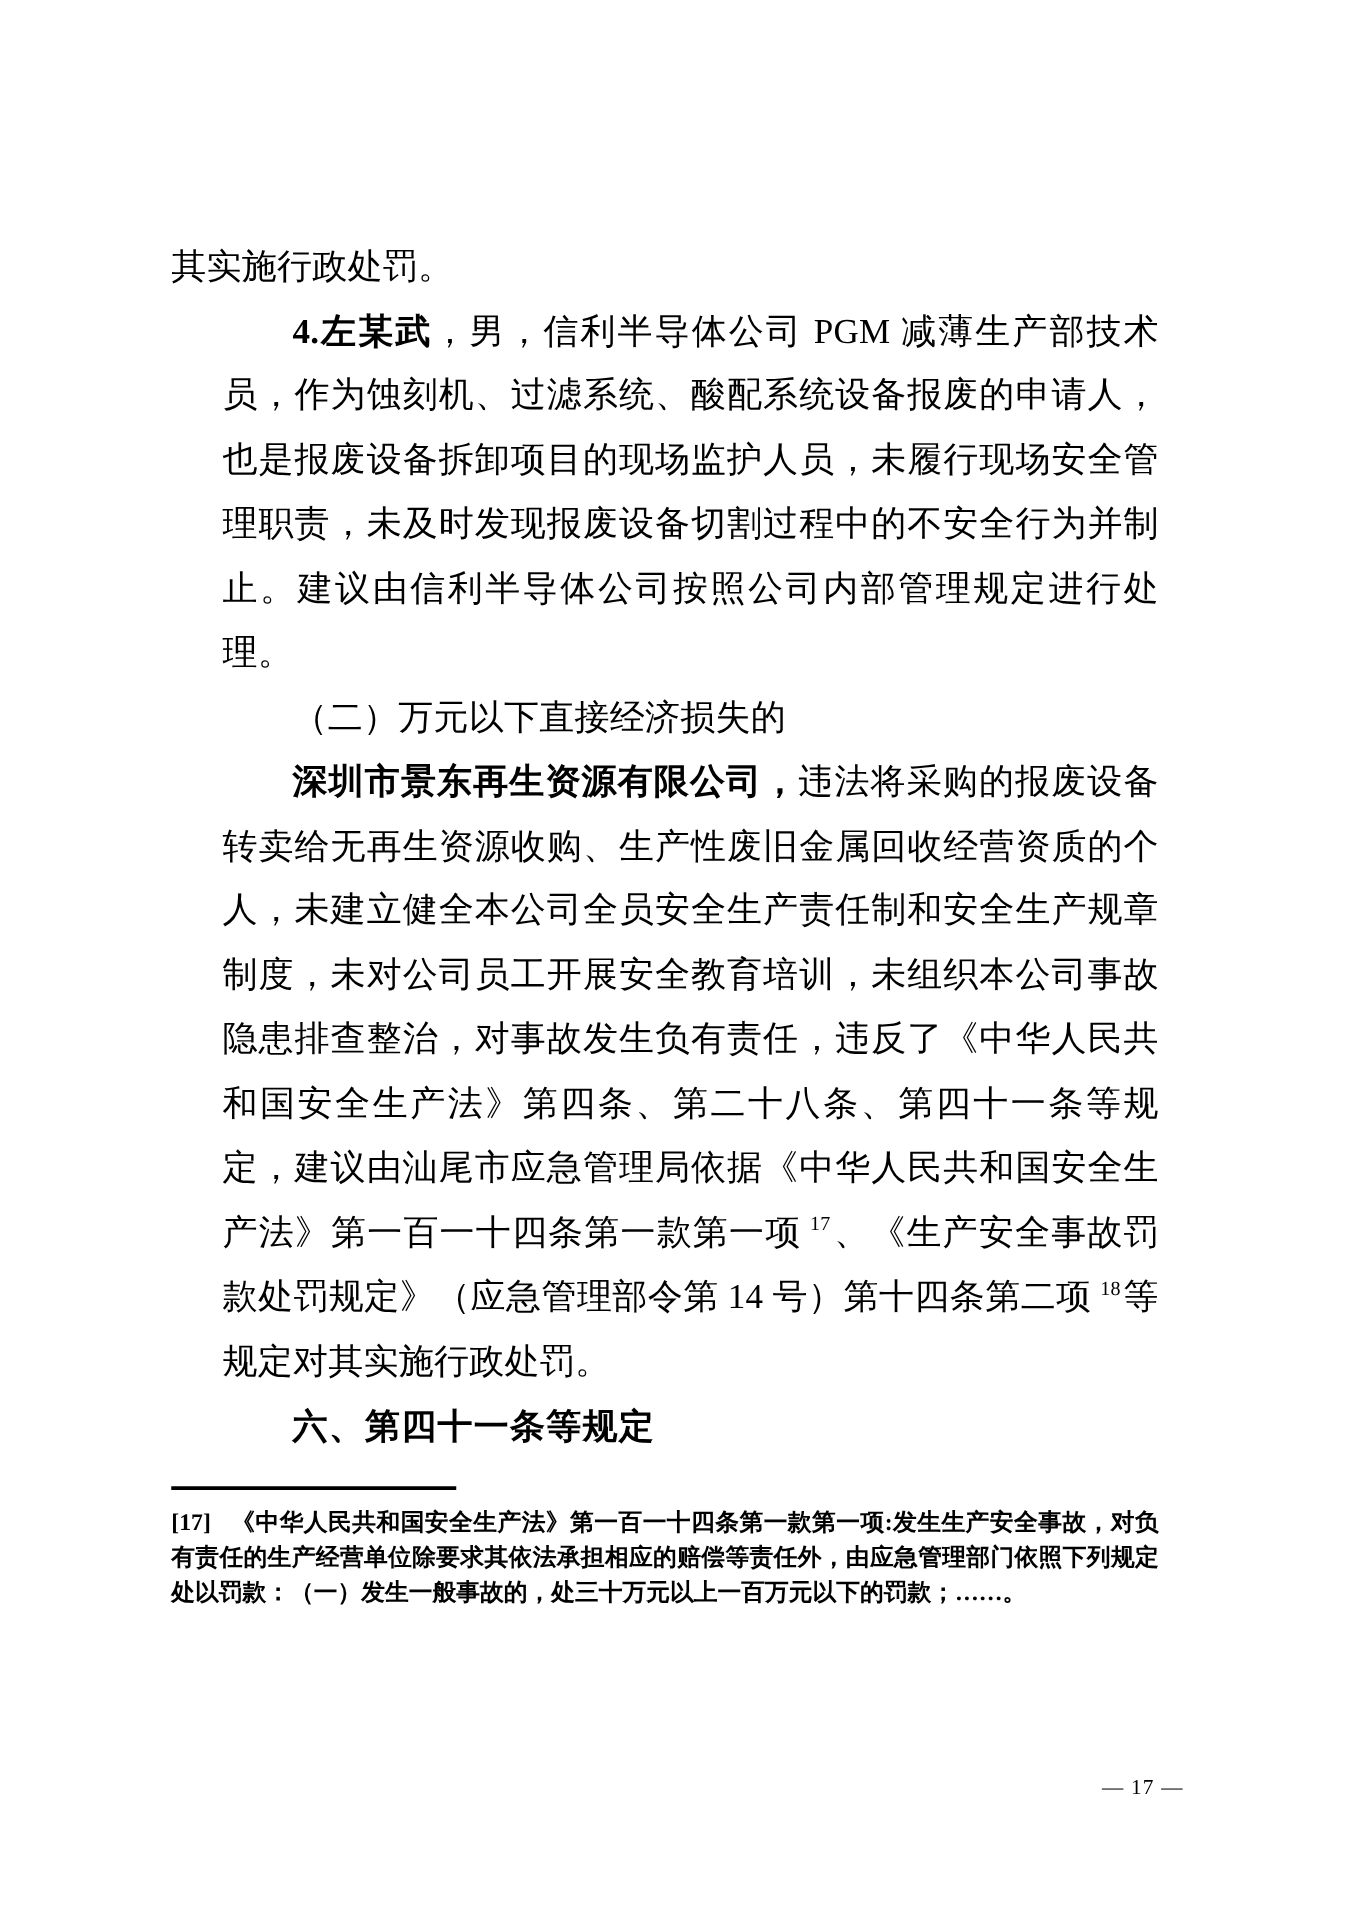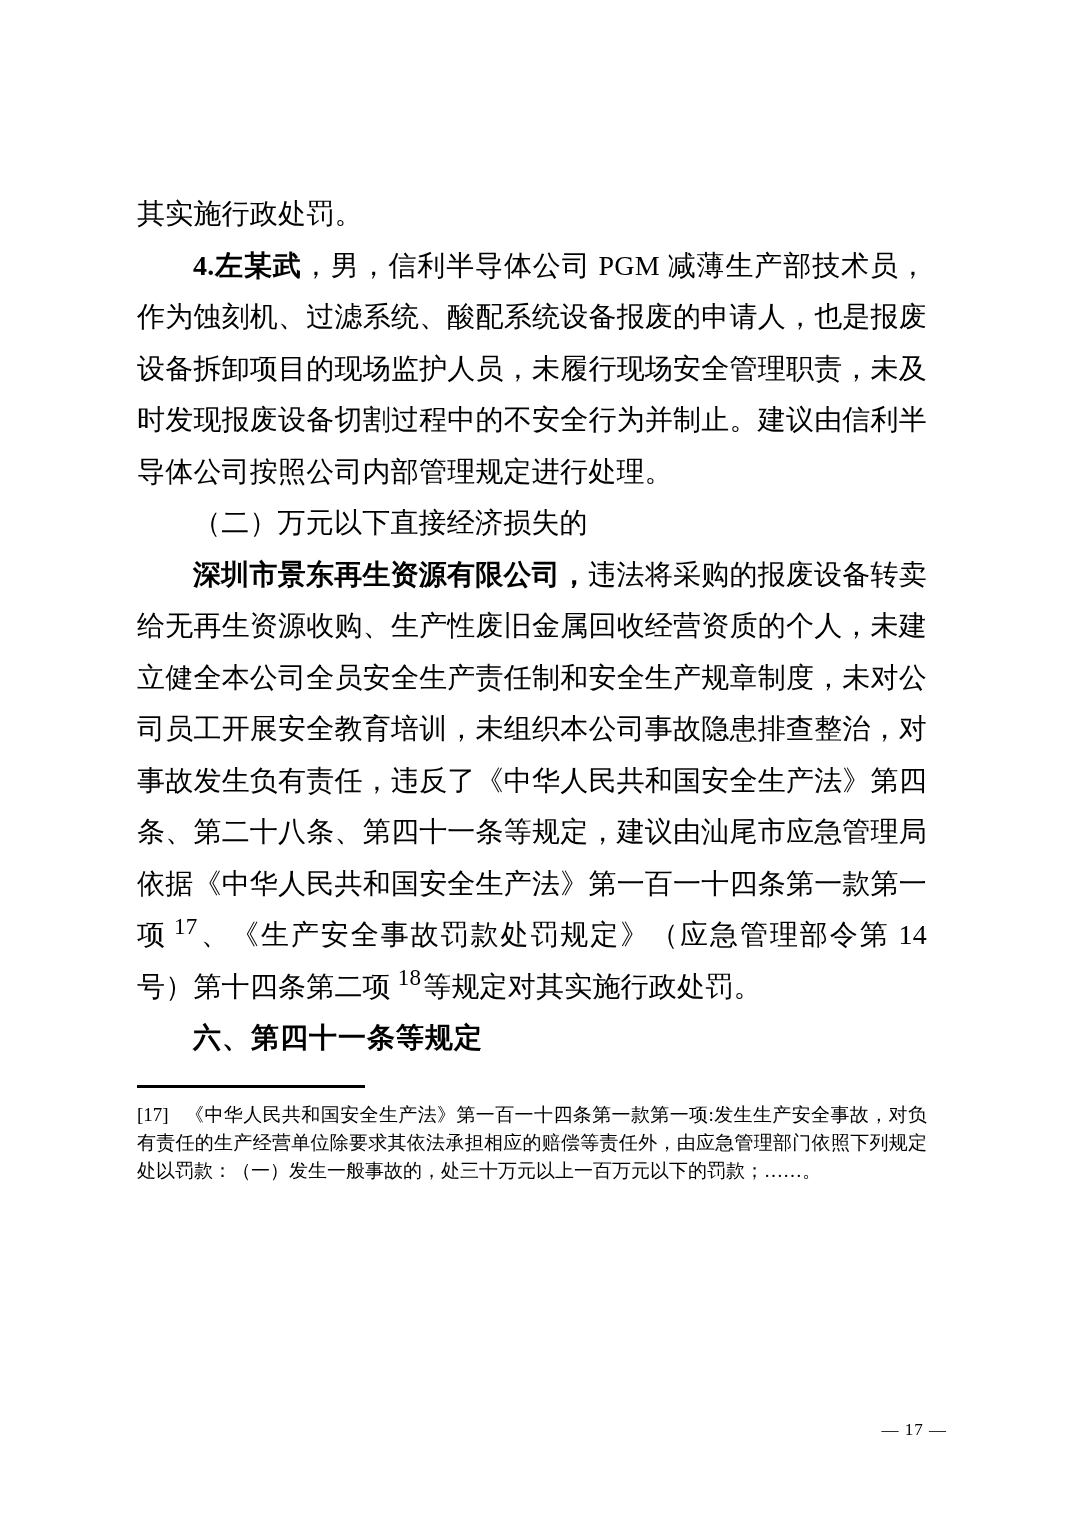--- a/index.html
+++ b/index.html
@@ -19,34 +19,34 @@
     width: 790px;
   }
   .para {
     margin: 0;
     font-size: 28px;
     line-height: 51.5px;
     text-align: justify;
     word-break: break-all;
     letter-spacing: 0.2px;
   }
-  .para.indent { text-indent: 2em; }
+  .para.indent { text-indent: 2em; margin-left: 41px; }
   .bold { font-weight: bold; }
   .sans {
     font-family: "Liberation Sans", "DejaVu Sans", sans-serif;
     font-weight: bold;
     letter-spacing: 1px;
   }
   sup.fnref {
-    font-size: 23px;
+    font-size: 16px;
     line-height: 0;
     vertical-align: super;
     margin: 0 2px 0 7px;
   }
-  .footnotes { margin-top: 21px; }
+  .footnotes { margin-top: 21px; font-weight: bold; }
   .fn-sep {
     width: 228px;
     height: 0;
     border-top: 3px solid #000000;
     margin: 0 0 13px 0;
   }
   .fn {
     margin: 0;
     font-size: 19px;
     line-height: 28px;

